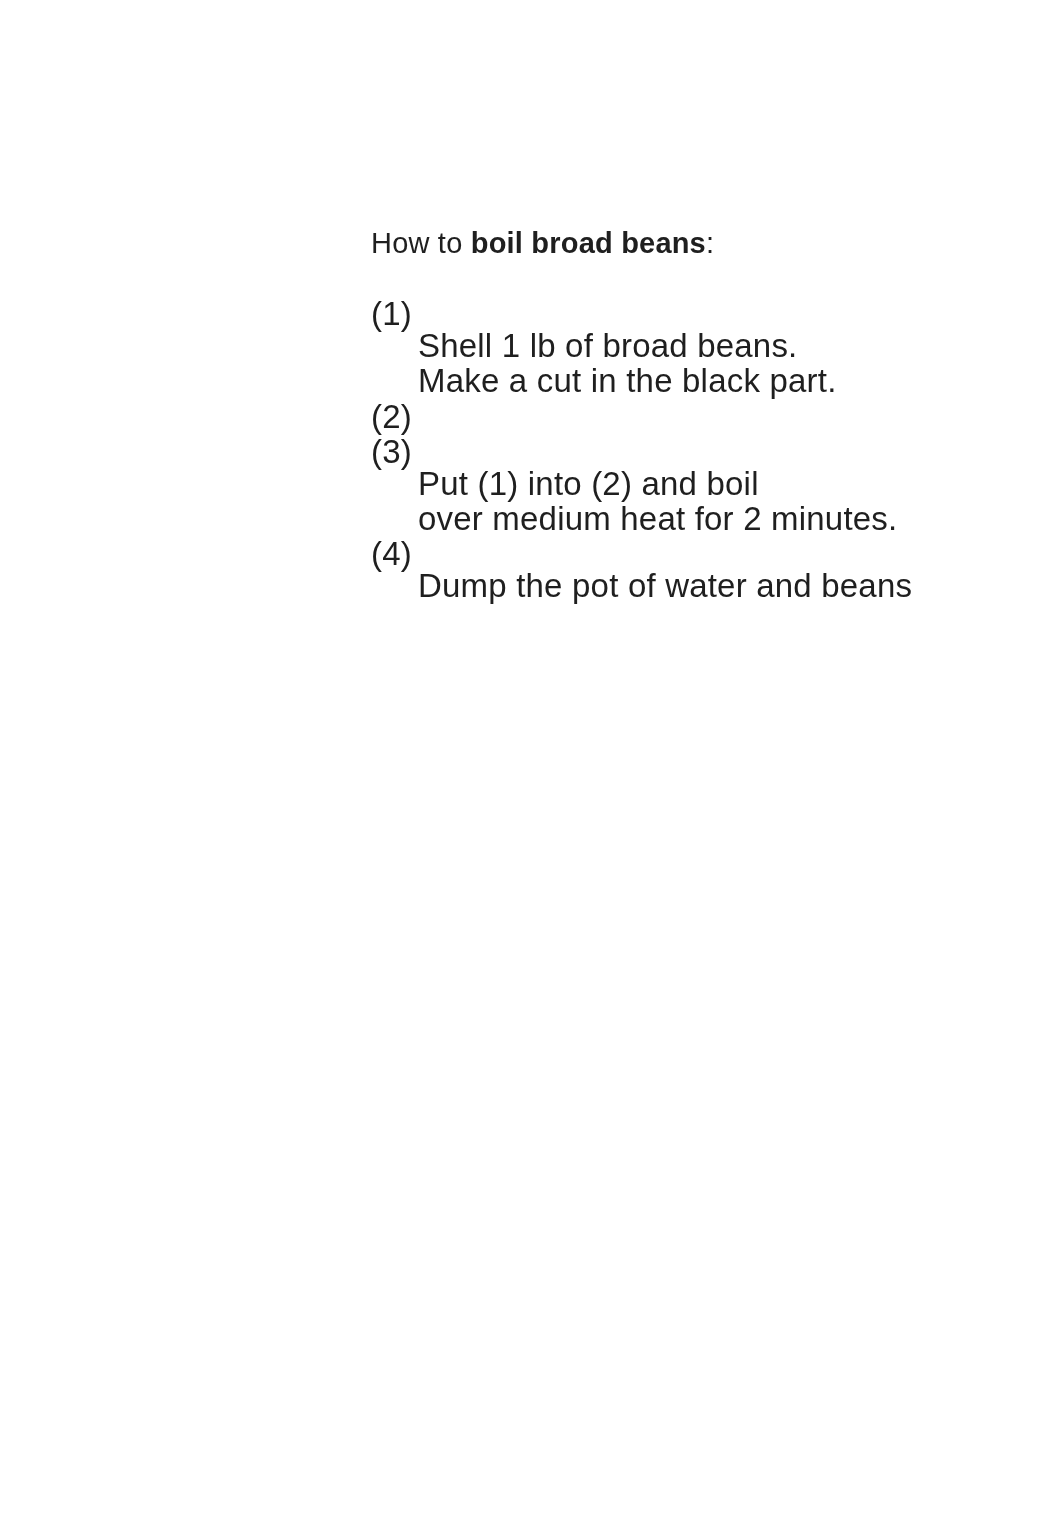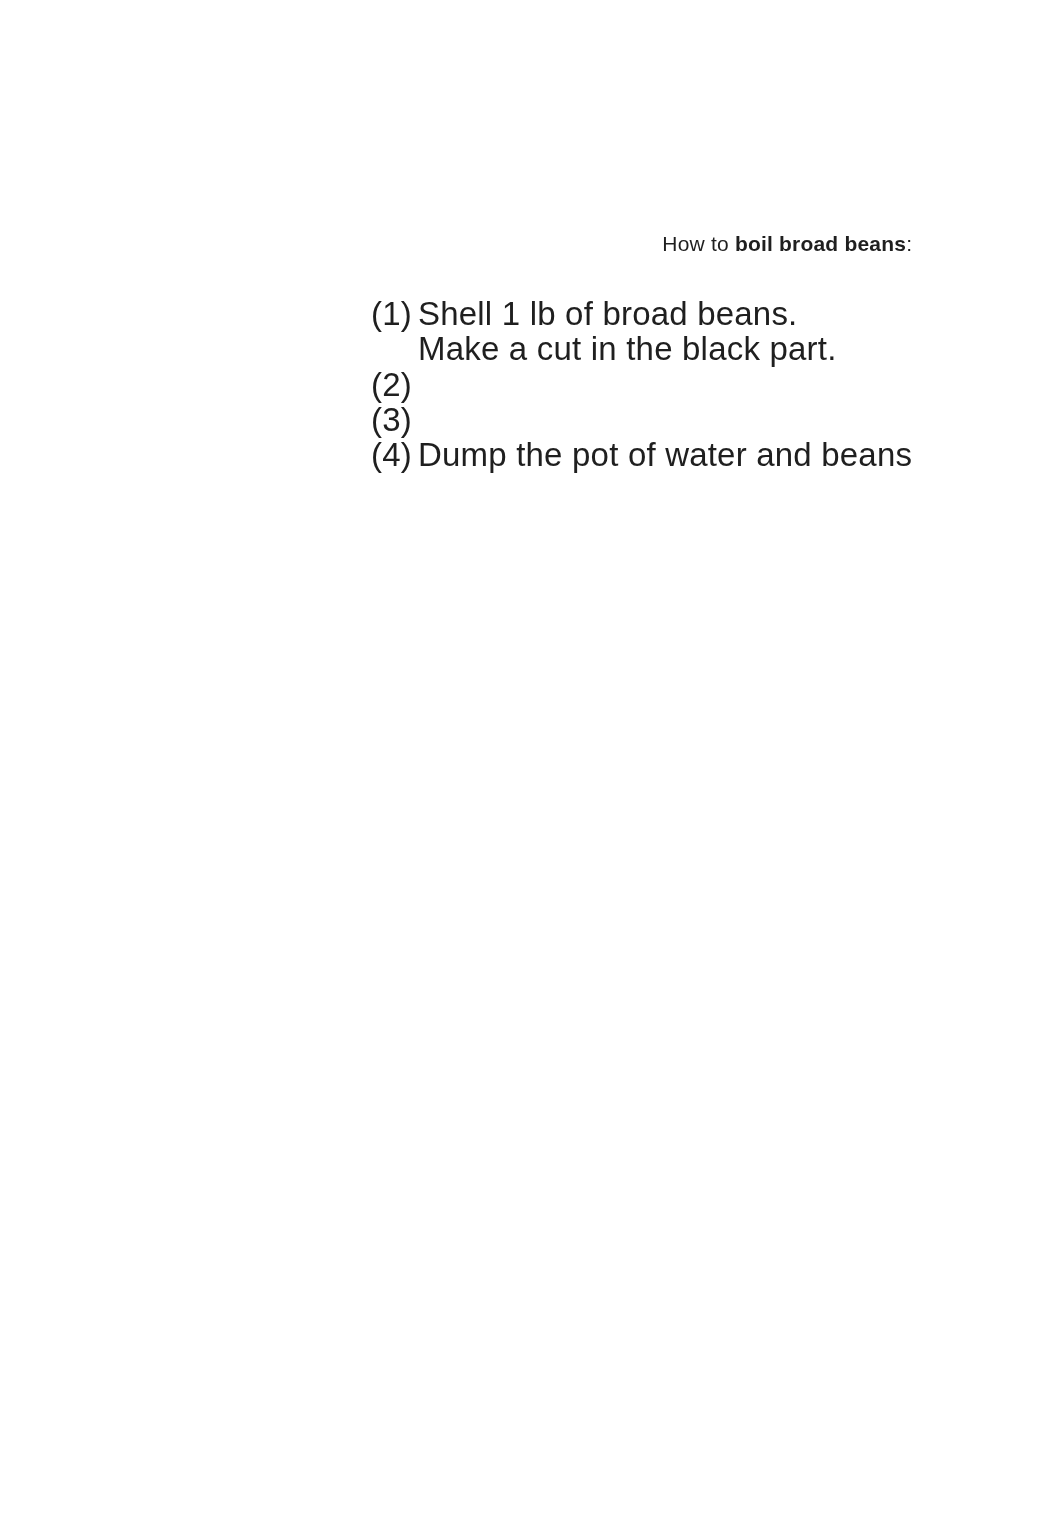--- a/index.html
+++ b/index.html
@@ -14,27 +14,26 @@
     font-family: "Liberation Sans", sans-serif;
     color: #1f1f1f;
     overflow: hidden;
   }
   .recipe {
     position: absolute;
     left: 371px;
     top: 226px;
   }
   .title {
-    font-size: 21px;
+    font-size: 29px;
     font-weight: 400;
     line-height: 35.2px;
     letter-spacing: 0.2px;
     margin: 0 0 35px 0;
     white-space: nowrap;
-    text-align: right;
   }
   .title .bold {
     font-weight: 700;
   }
   .steps {
     list-style: none;
     margin: 0;
     padding: 0;
     font-size: 33px;
     line-height: 35.2px;
@@ -44,20 +43,21 @@
     display: flex;
     align-items: flex-start;
   }
   .step .num {
     flex: none;
     width: 47px;
     display: block;
   }
   .step .lines {
     display: block;
+    margin-top: 32px;
   }
   .step .line {
     display: block;
     white-space: nowrap;
   }
 </style>
 </head>
 <body>
 
 <div class="recipe">
@@ -75,20 +75,24 @@
     </li>
 
     <li class="step">
       <span class="num">(2)</span>
       <span class="lines">
       </span>
     </li>
 
     <li class="step">
       <span class="num">(3)</span>
+      <span class="lines">
+        <span class="line">Put (1) into (2) and boil</span>
+        <span class="line">over medium heat for 2 minutes.</span>
+      </span>
     </li>
 
     <li class="step">
       <span class="num">(4)</span>
       <span class="lines">
         <span class="line">Dump the pot of water and beans</span>
       </span>
     </li>
 
   </ol>

